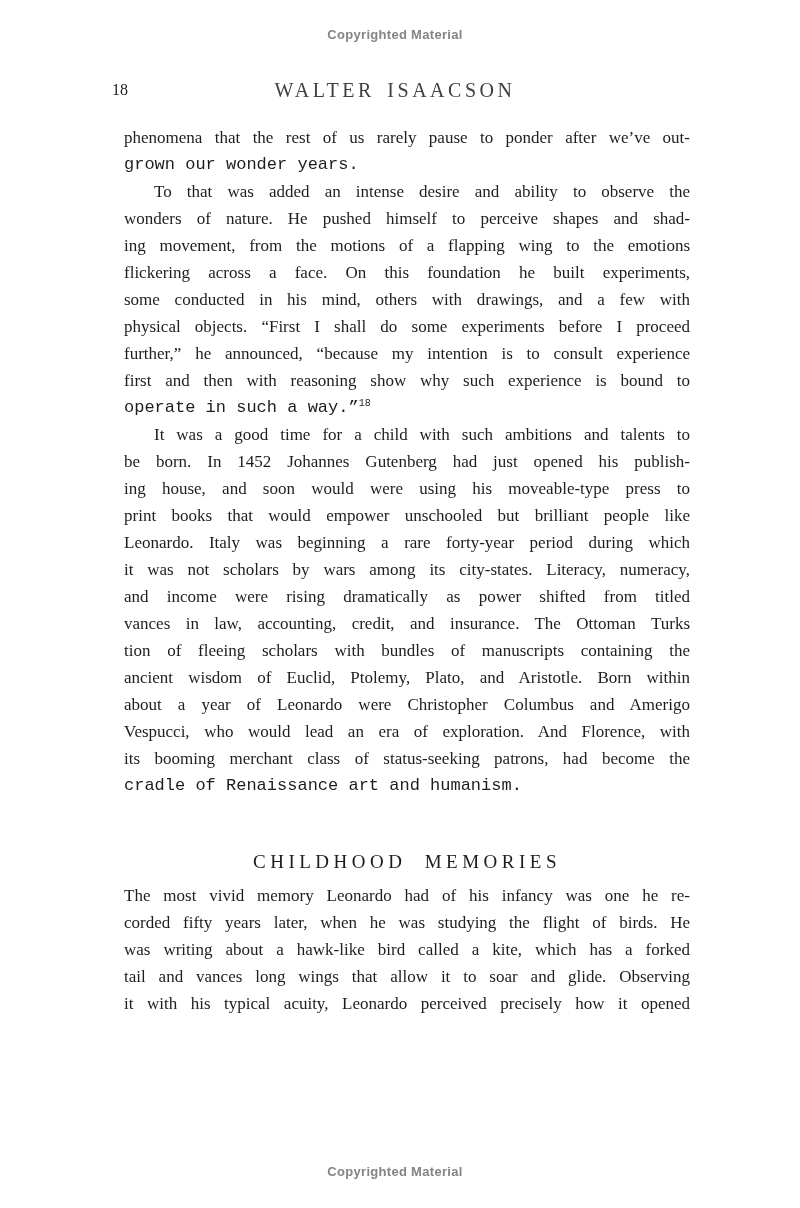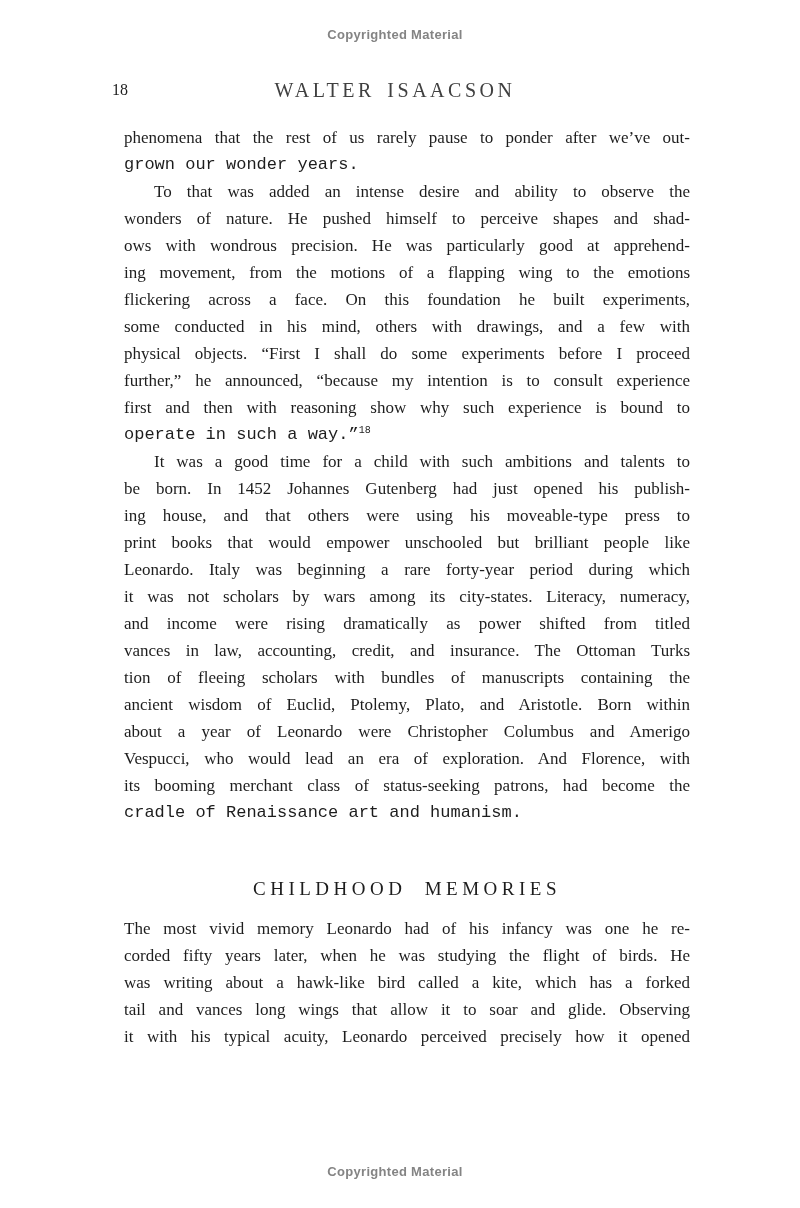--- a/index.html
+++ b/index.html
@@ -66,21 +66,21 @@
     font-family: Liberation Mono, monospace;
   }
   .line.indent { text-indent: 30px; }
   .line sup {
     font-size: 10px;
     line-height: 0;
     vertical-align: 6px;
     letter-spacing: 0;
   }
   .section-heading {
-    margin: 50px 0 13px 0;
+    margin: 50px 0 7px 0;
     font-size: 19px;
     font-weight: normal;
     line-height: 26px;
     text-align: center;
     letter-spacing: 4.5px;
     word-spacing: 9px;
     color: #1d1d1d;
   }
 </style>
 </head>
@@ -94,31 +94,30 @@
     <span class="page-num">18</span>
     <div class="running-title">WALTER ISAACSON</div>
   </div>
 
   <div class="body-text">
     <div id="paras-before">
         <div class="line">phenomena that the rest of us rarely pause to ponder after we’ve out-</div>
         <div class="line last">grown our wonder years.</div>
         <div class="line indent">To that was added an intense desire and ability to observe the</div>
         <div class="line">wonders of nature. He pushed himself to perceive shapes and shad-</div>
-        <div class="line">ows with wondrous precision. He was particularly good at apprehend-</div>
         <div class="line">ing movement, from the motions of a flapping wing to the emotions</div>
         <div class="line">flickering across a face. On this foundation he built experiments,</div>
         <div class="line">some conducted in his mind, others with drawings, and a few with</div>
         <div class="line">physical objects. “First I shall do some experiments before I proceed</div>
         <div class="line">further,” he announced, “because my intention is to consult experience</div>
         <div class="line">first and then with reasoning show why such experience is bound to</div>
         <div class="line last">operate in such a way.”<sup>18</sup></div>
         <div class="line indent">It was a good time for a child with such ambitions and talents to</div>
         <div class="line">be born. In 1452 Johannes Gutenberg had just opened his publish-</div>
-        <div class="line">ing house, and that others were using his moveable-type press to</div>
+        <div class="line">ing house, and soon would were using his moveable-type press to</div>
         <div class="line">print books that would empower unschooled but brilliant people like</div>
         <div class="line">Leonardo. Italy was beginning a rare forty-year period during which</div>
         <div class="line">it was not scholars by wars among its city-states. Literacy, numeracy,</div>
         <div class="line">and income were rising dramatically as power shifted from titled</div>
         <div class="line">vances in law, accounting, credit, and insurance. The Ottoman Turks</div>
         <div class="line">tion of fleeing scholars with bundles of manuscripts containing the</div>
         <div class="line">ancient wisdom of Euclid, Ptolemy, Plato, and Aristotle. Born within</div>
         <div class="line">about a year of Leonardo were Christopher Columbus and Amerigo</div>
         <div class="line">Vespucci, who would lead an era of exploration. And Florence, with</div>
         <div class="line">its booming merchant class of status-seeking patrons, had become the</div>

